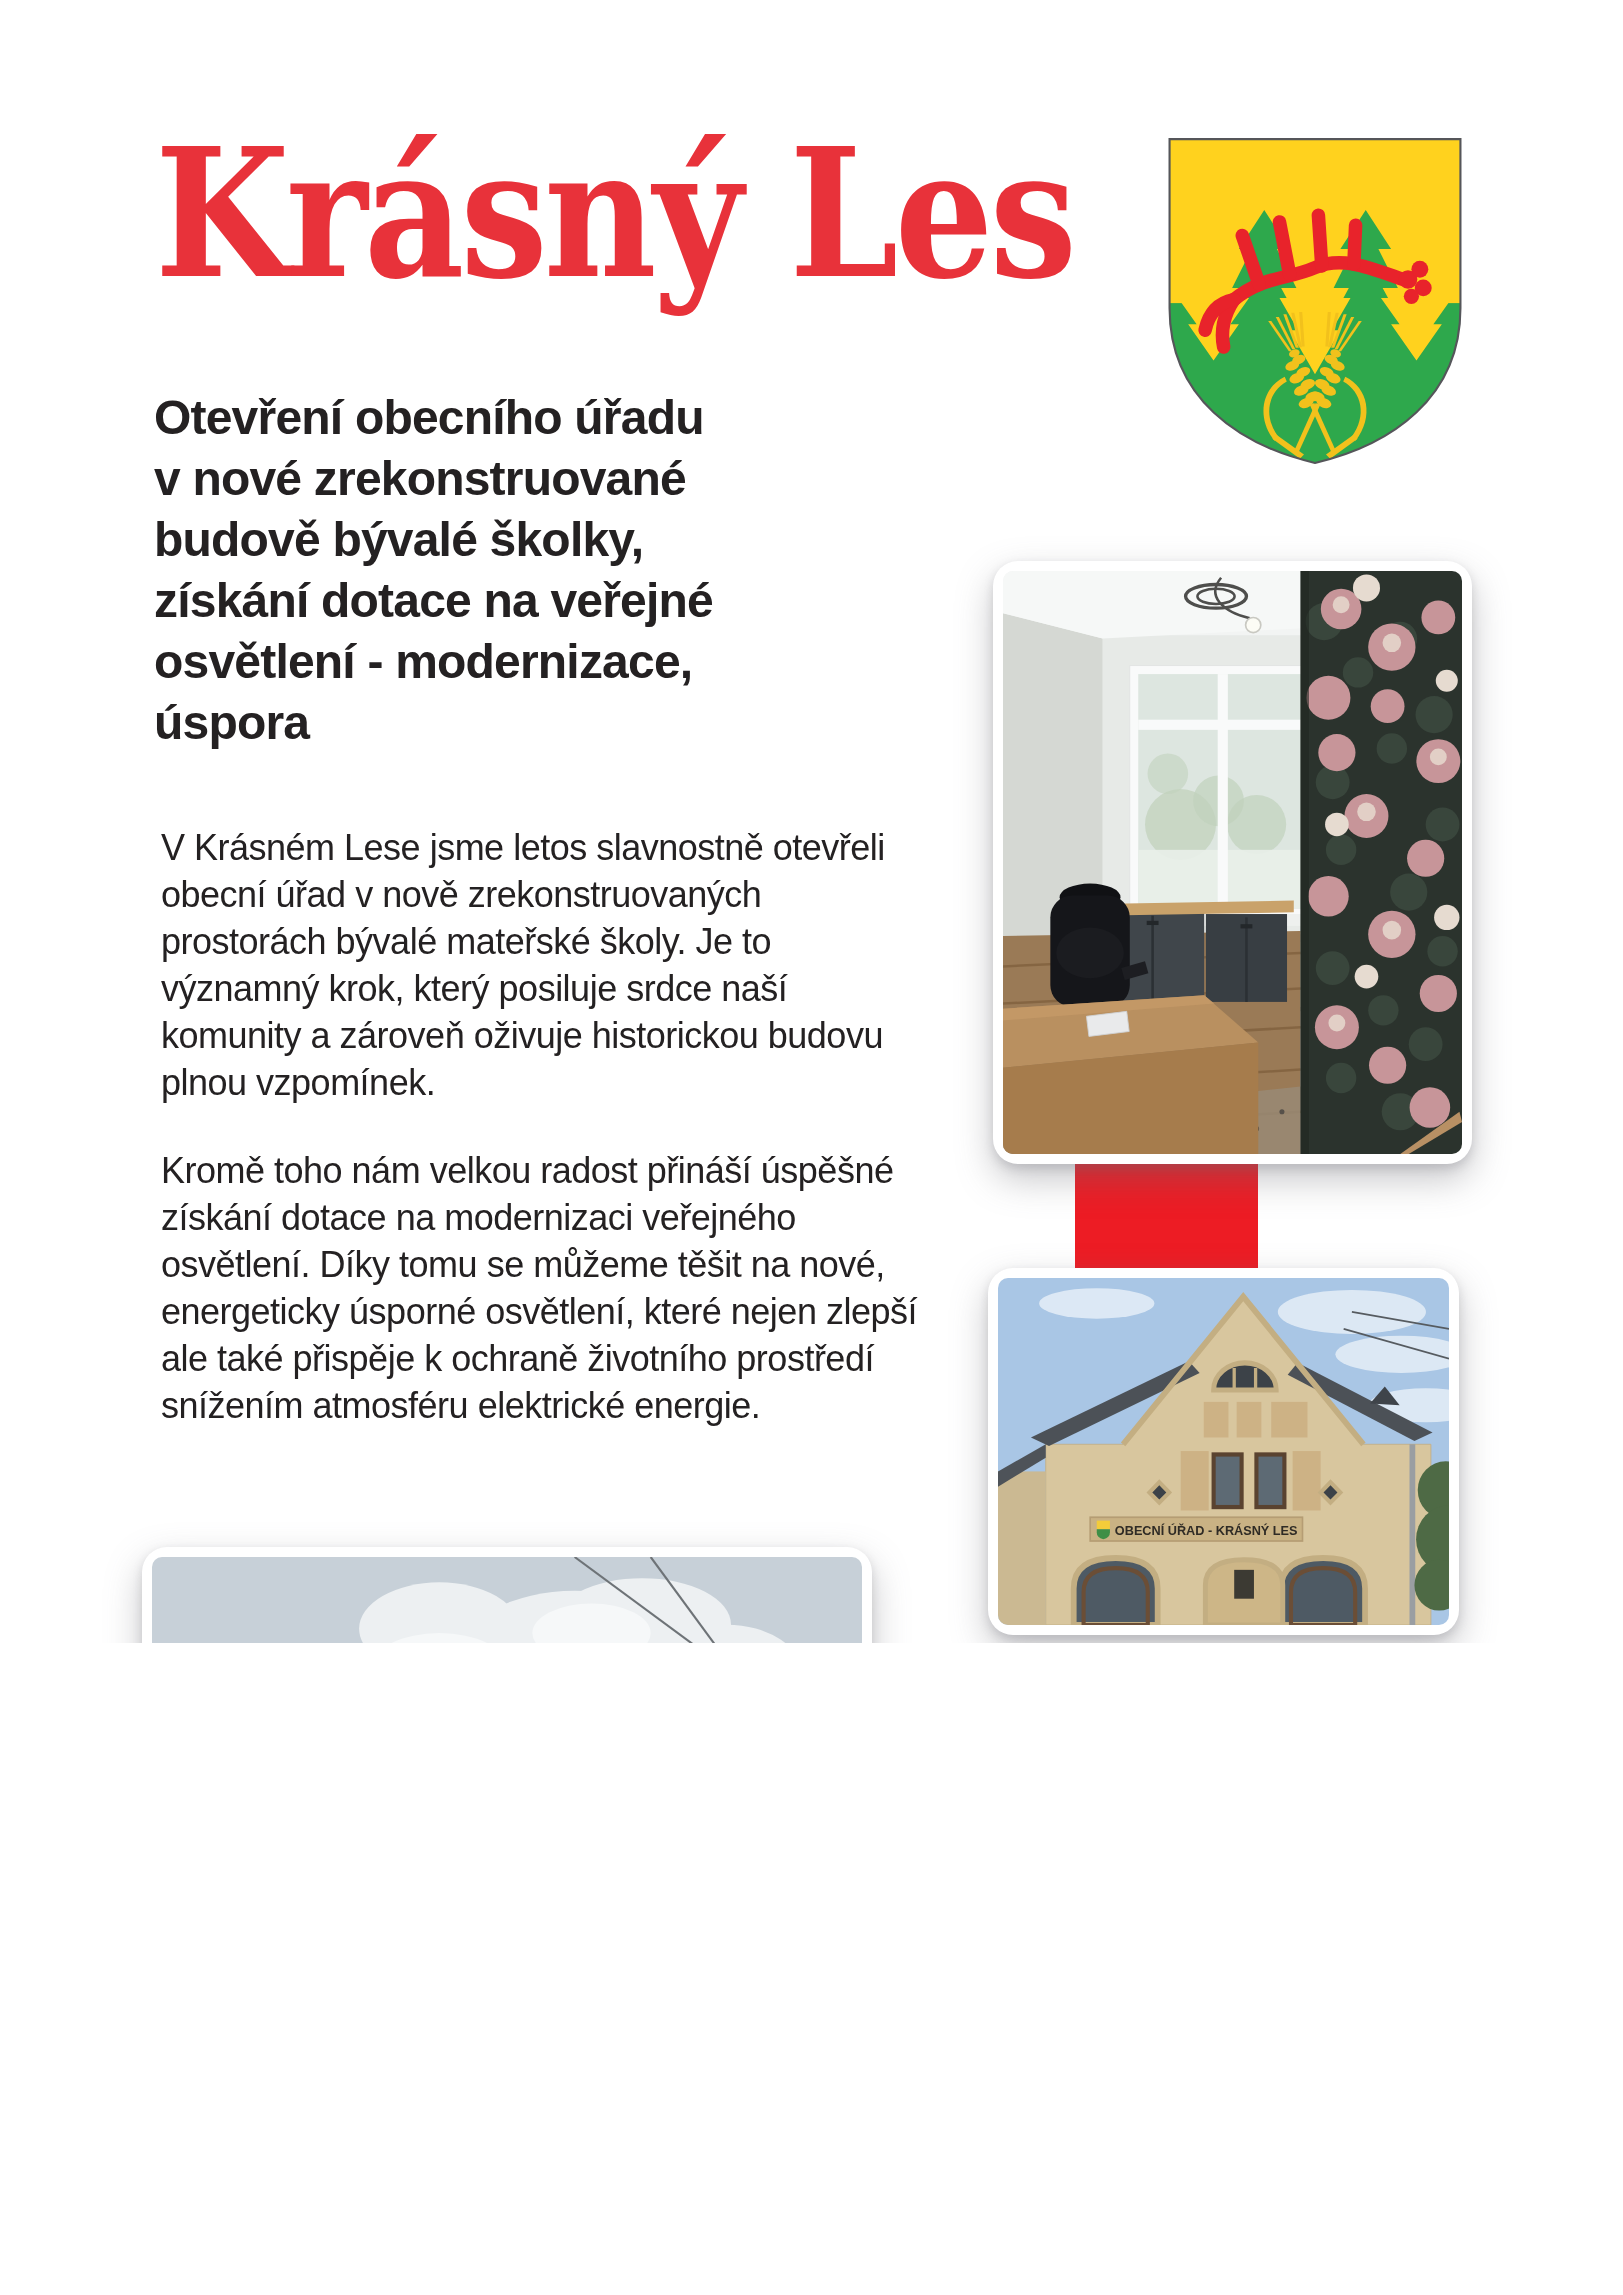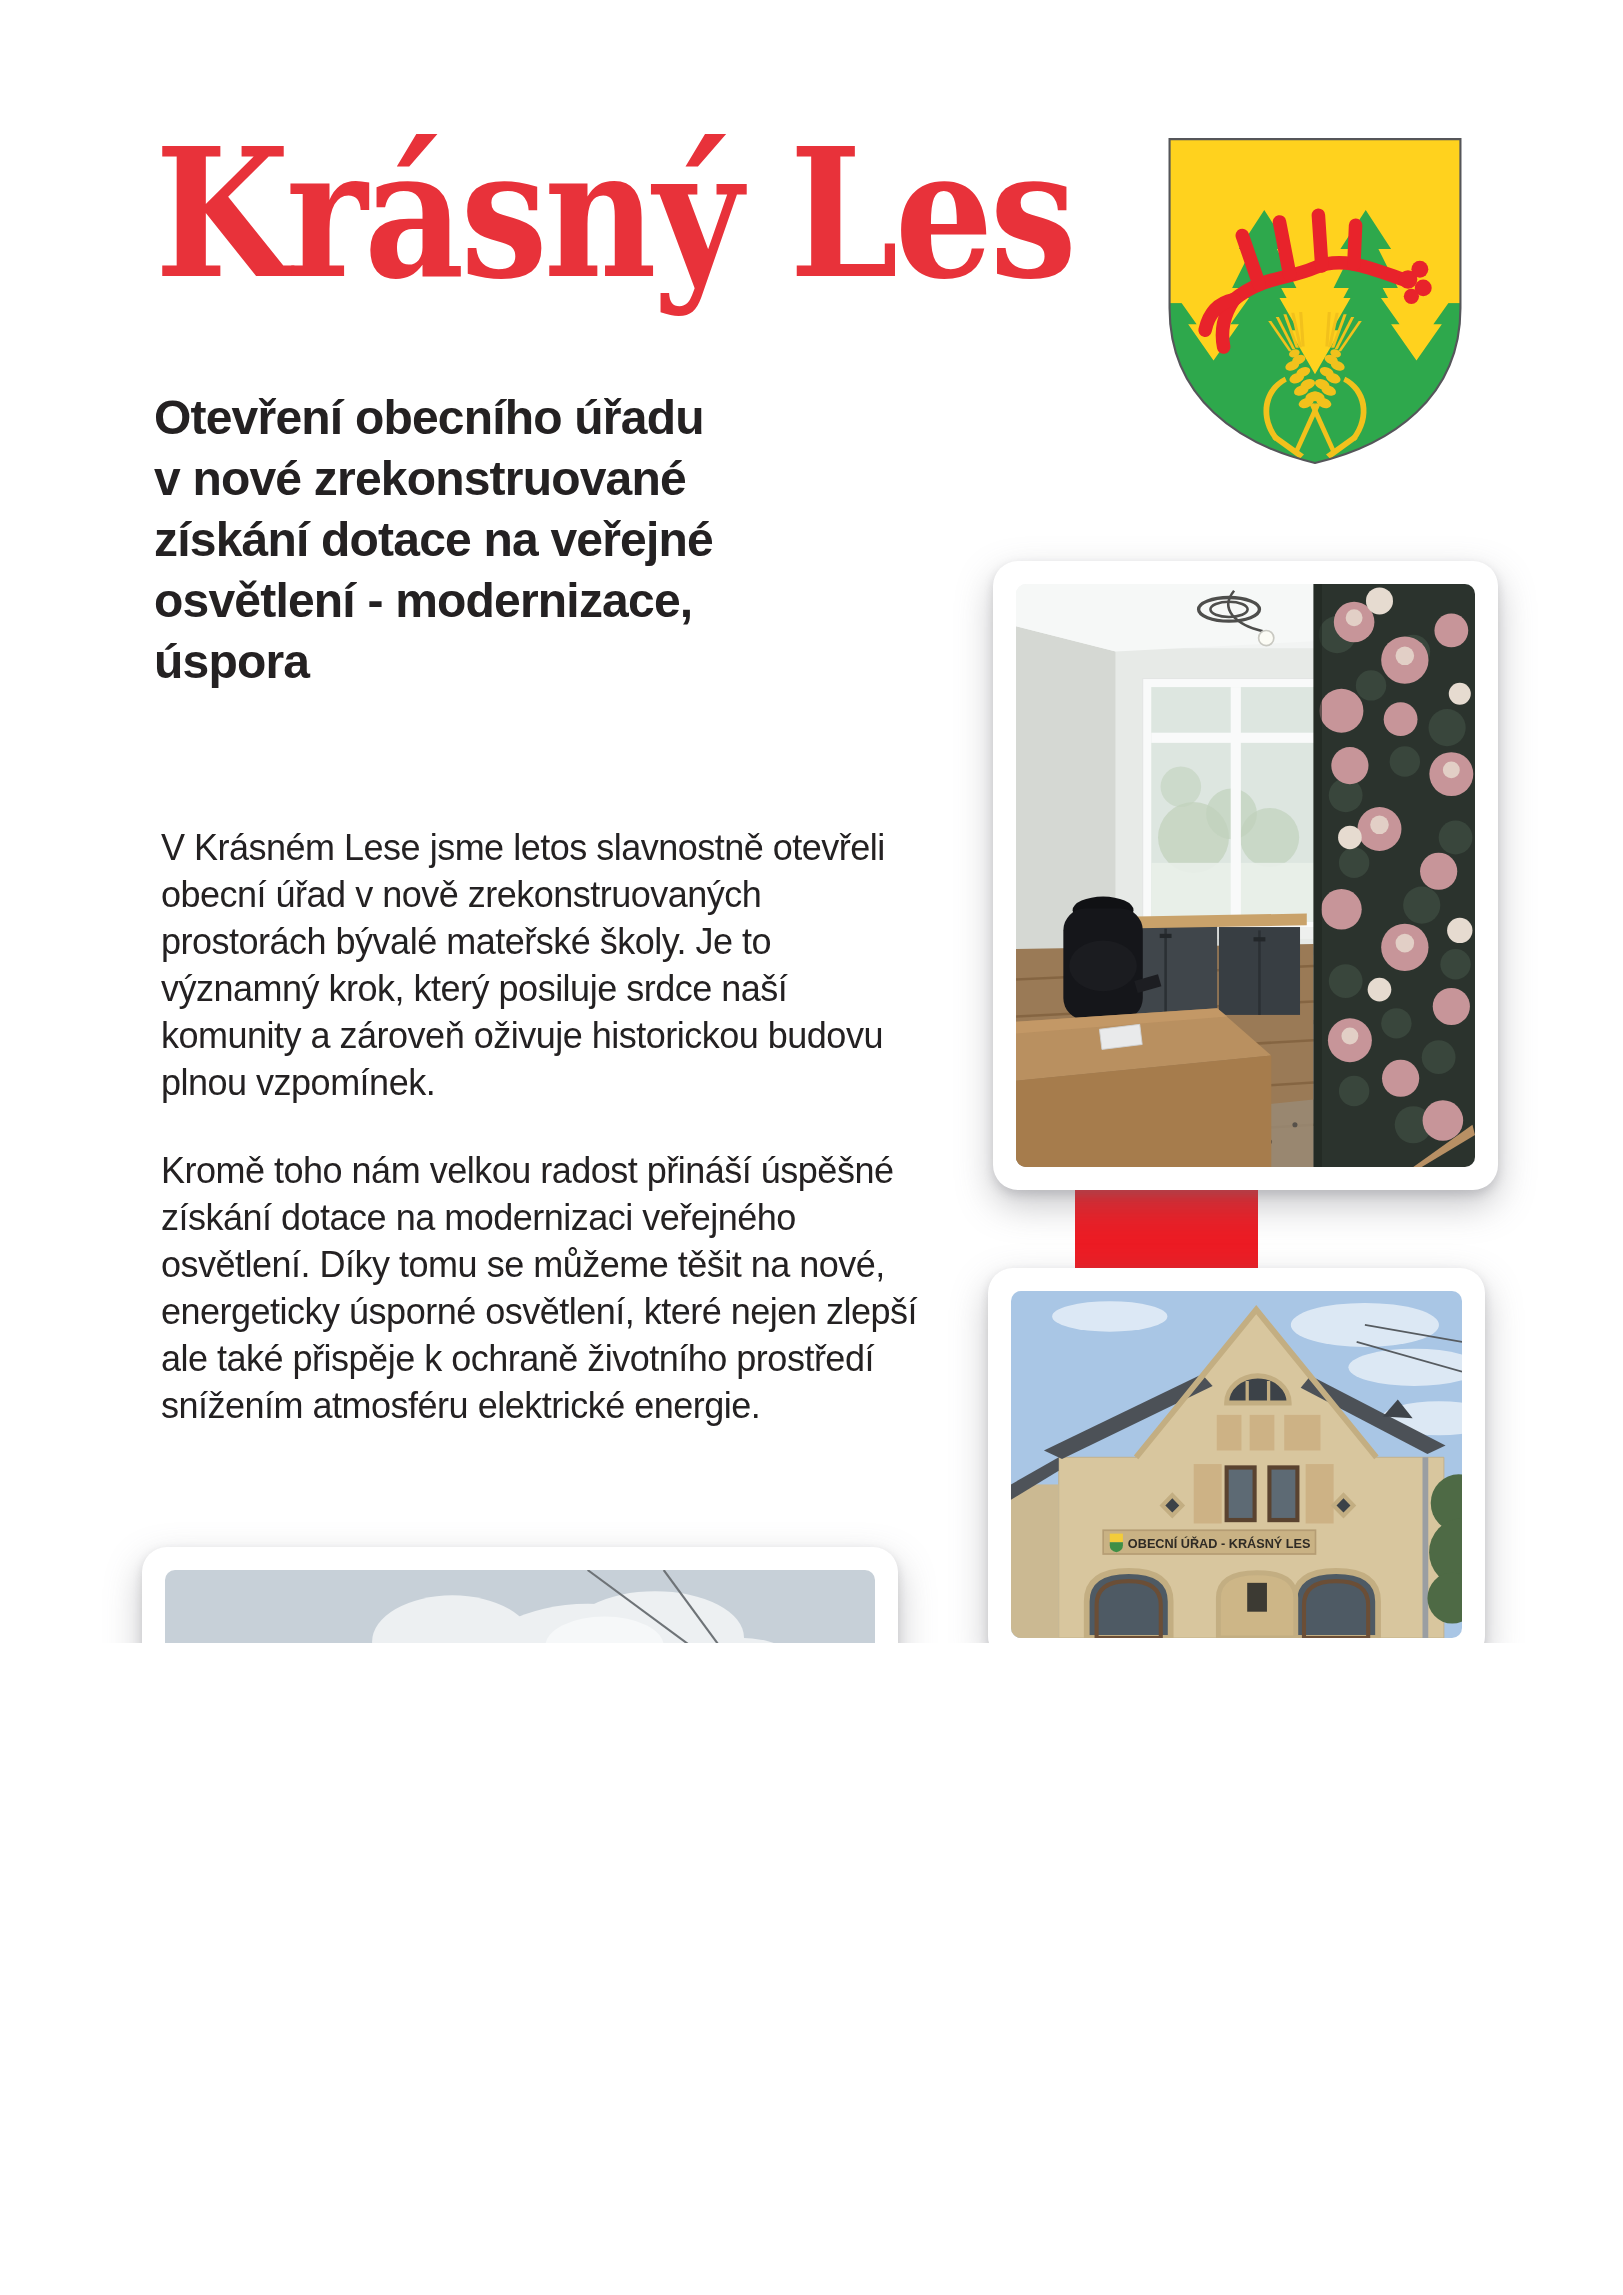--- a/index.html
+++ b/index.html
@@ -8,21 +8,21 @@
   .masthead-title{position:absolute;left:155px;top:125px;margin:0;
         font-family:"DejaVu Serif",serif;font-weight:bold;font-size:178px;line-height:178px;
         letter-spacing:-4.2px;white-space:nowrap;transform:scaleX(.87);transform-origin:0 0;}
   .coa{position:absolute;left:1161px;top:134px;width:308px;height:334px;}
   .heading{position:absolute;left:149px;top:382px;width:668px;margin:5px;
         font-size:48px;line-height:61px;font-weight:bold;color:#242122;letter-spacing:-0.8px;}
   .bodytext{position:absolute;left:149px;width:812px;margin:12px;
         font-size:36px;line-height:47px;color:#242122;letter-spacing:-0.5px;}
   .p1{top:812px;} .p2{top:1135px;}
   .line{display:block;}
-  .photo-card{position:absolute;background:#ffffff;border-radius:25px;padding:23px;
+  .photo-card{position:absolute;background:#ffffff;border-radius:25px;padding:10px;
         box-shadow:0 15px 36px rgba(105,105,112,.38),0 4.2px 10px rgba(110,110,118,.22);z-index:2;}
   .photo-card svg{display:block;border-radius:10px;}
   .card-office{left:993px;top:561px;width:459px;height:583px;}
   .card-building{left:988px;top:1268px;width:451px;height:347px;}
   .card-winter{left:142px;top:1547px;width:710px;height:542px;}
   .connector{position:absolute;left:1075px;top:1163px;width:183px;height:112px;z-index:1;}
   .gray-block{position:absolute;left:888px;top:1762px;width:112px;height:183px;z-index:0;}
   .emblem{position:absolute;left:1082px;top:1755px;width:404px;height:380px;}
   .hidden-defs{position:absolute;width:0;height:0;overflow:hidden;}
 </style>
@@ -97,20 +97,21 @@
           <circle cx="296" cy="192" r="9"></circle>
       </g>
       <use href="#wheatpair" xlink:href="#wheatpair" x="84" y="200" width="196" height="184" fill="#F2C11C"></use>
     </g>
     <path d="M10,6 L354,6 L354,206 C354,312 272,368 182,389 C92,368 10,312 10,206 Z" fill="none" stroke="#55565a" stroke-width="2.5"></path>
   </svg>
 
   <h2 class="heading">
     <span class="line">Otevření obecního úřadu</span>
     <span class="line">v nové zrekonstruované</span>
+    <span class="line">budově bývalé školky,</span>
     <span class="line">získání dotace na veřejné</span>
     <span class="line">osvětlení - modernizace,</span>
     <span class="line">úspora</span>
   </h2>
 
   <p class="bodytext p1">
     <span class="line">V Krásném Lese jsme letos slavnostně otevřeli</span>
     <span class="line">obecní úřad v nově zrekonstruovaných</span>
     <span class="line">prostorách bývalé mateřské školy. Je to</span>
     <span class="line">významný krok, který posiluje srdce naší</span>

